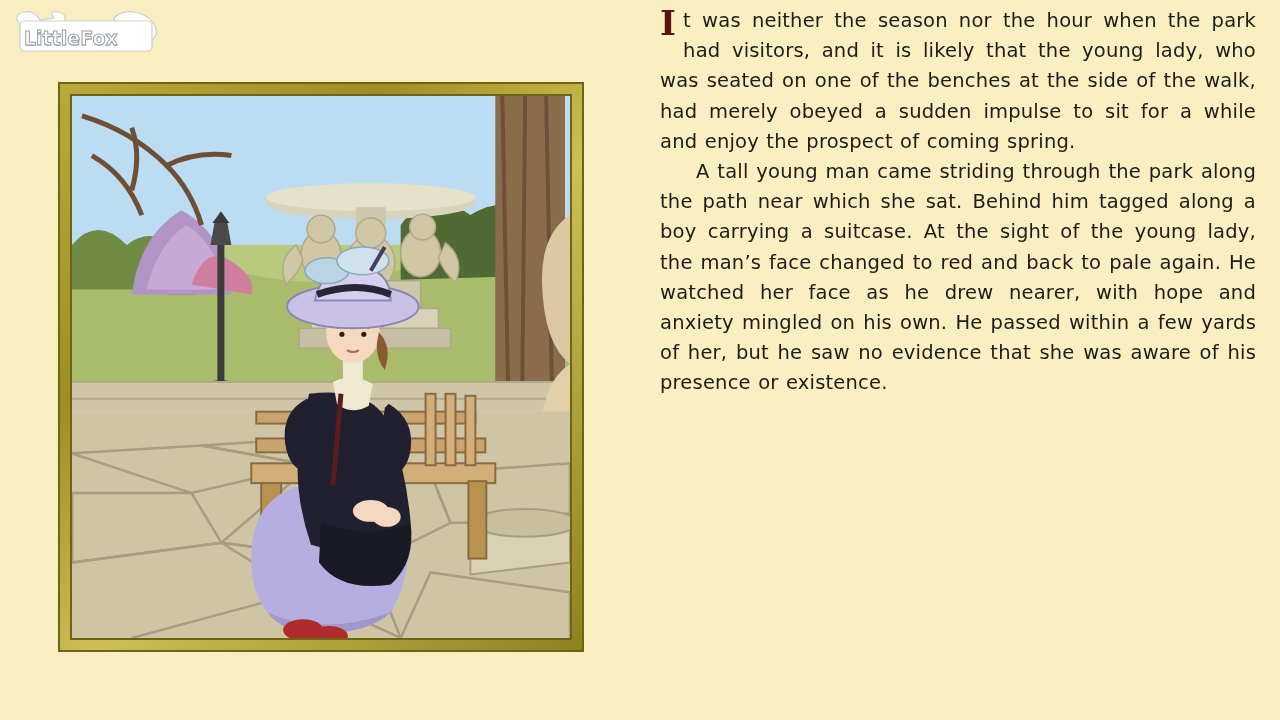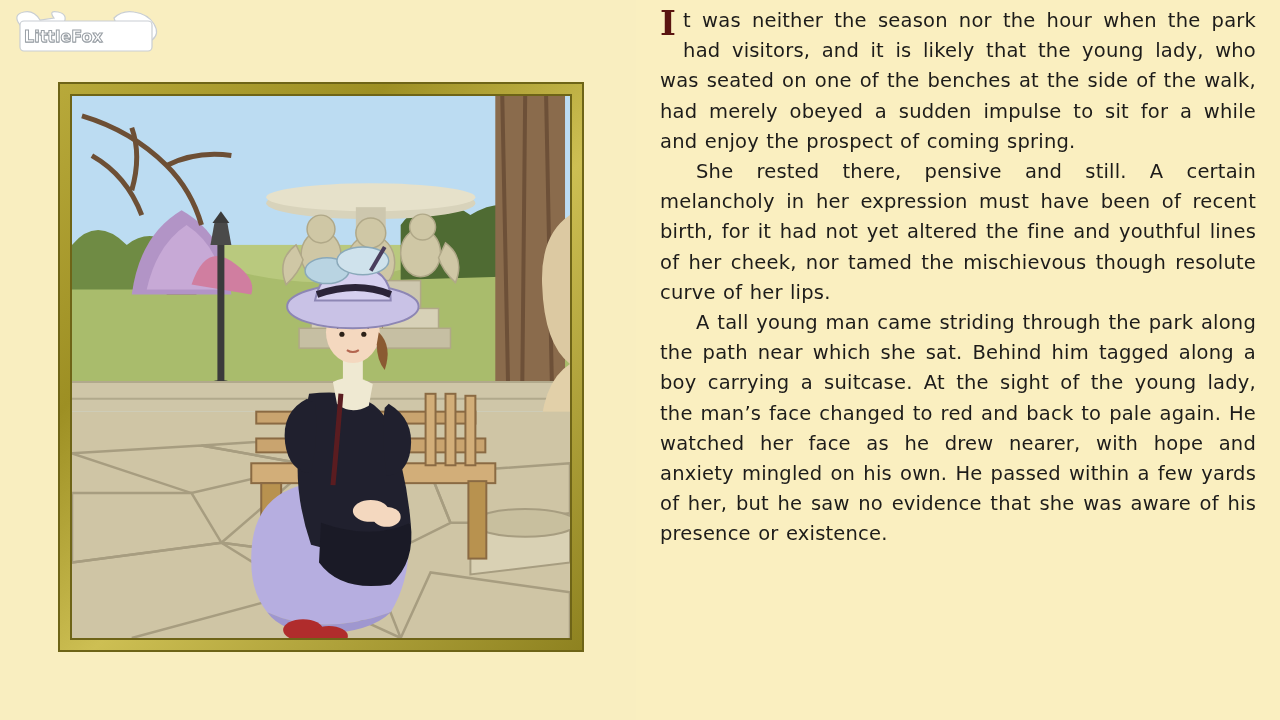--- a/index.html
+++ b/index.html
@@ -36,21 +36,21 @@
     width: 152px;
     height: 56px;
   }
   .logo svg { display: block; }
   .logo-text {
     position: absolute;
     left: 14px;
     top: 19px;
     font-family: "DejaVu Sans", sans-serif;
     font-weight: bold;
-    font-size: 16px;
+    font-size: 19px;
     letter-spacing: 0px;
     color: #ffffff;
     -webkit-text-stroke: 1px #9aa0a6;
     text-shadow: 0 1px 0 #b9bec3;
     white-space: nowrap;
   }
 
   
   .frame {
     position: absolute;
@@ -243,18 +243,17 @@
           <ellipse cx="232" cy="538" rx="20" ry="11" fill="#b02c2c"></ellipse>
           <ellipse cx="258" cy="544" rx="19" ry="10" fill="#b02c2c"></ellipse>
         </svg>
       </div>
     </div>
   </div>
 
   <div class="right-panel">
     <div class="text-body">
       <p class="para"><span class="dropcap">I</span><span>t was neither the season nor the hour when the park had visitors, and it is likely that the young lady, who was seated on one of the benches at the side of the walk, had merely obeyed a sudden impulse to sit for a while and enjoy the prospect of coming spring.</span></p>
-      <p class="para">She rested there, pensive and still. A certain melancholy in her expression must have been of recent birth, for it had not yet altered the fine and youthful lines of her cheek, nor tamed the mischievous though resolute curve of her lips.</p>
       <p class="para">A tall young man came striding through the park along the path near which she sat. Behind him tagged along a boy carrying a suitcase. At the sight of the young lady, the man’s face changed to red and back to pale again. He watched her face as he drew nearer, with hope and anxiety mingled on his own. He passed within a few yards of her, but he saw no evidence that she was aware of his presence or existence.</p>
     </div>
   </div>
 
 </div>
 
 </body></html>

